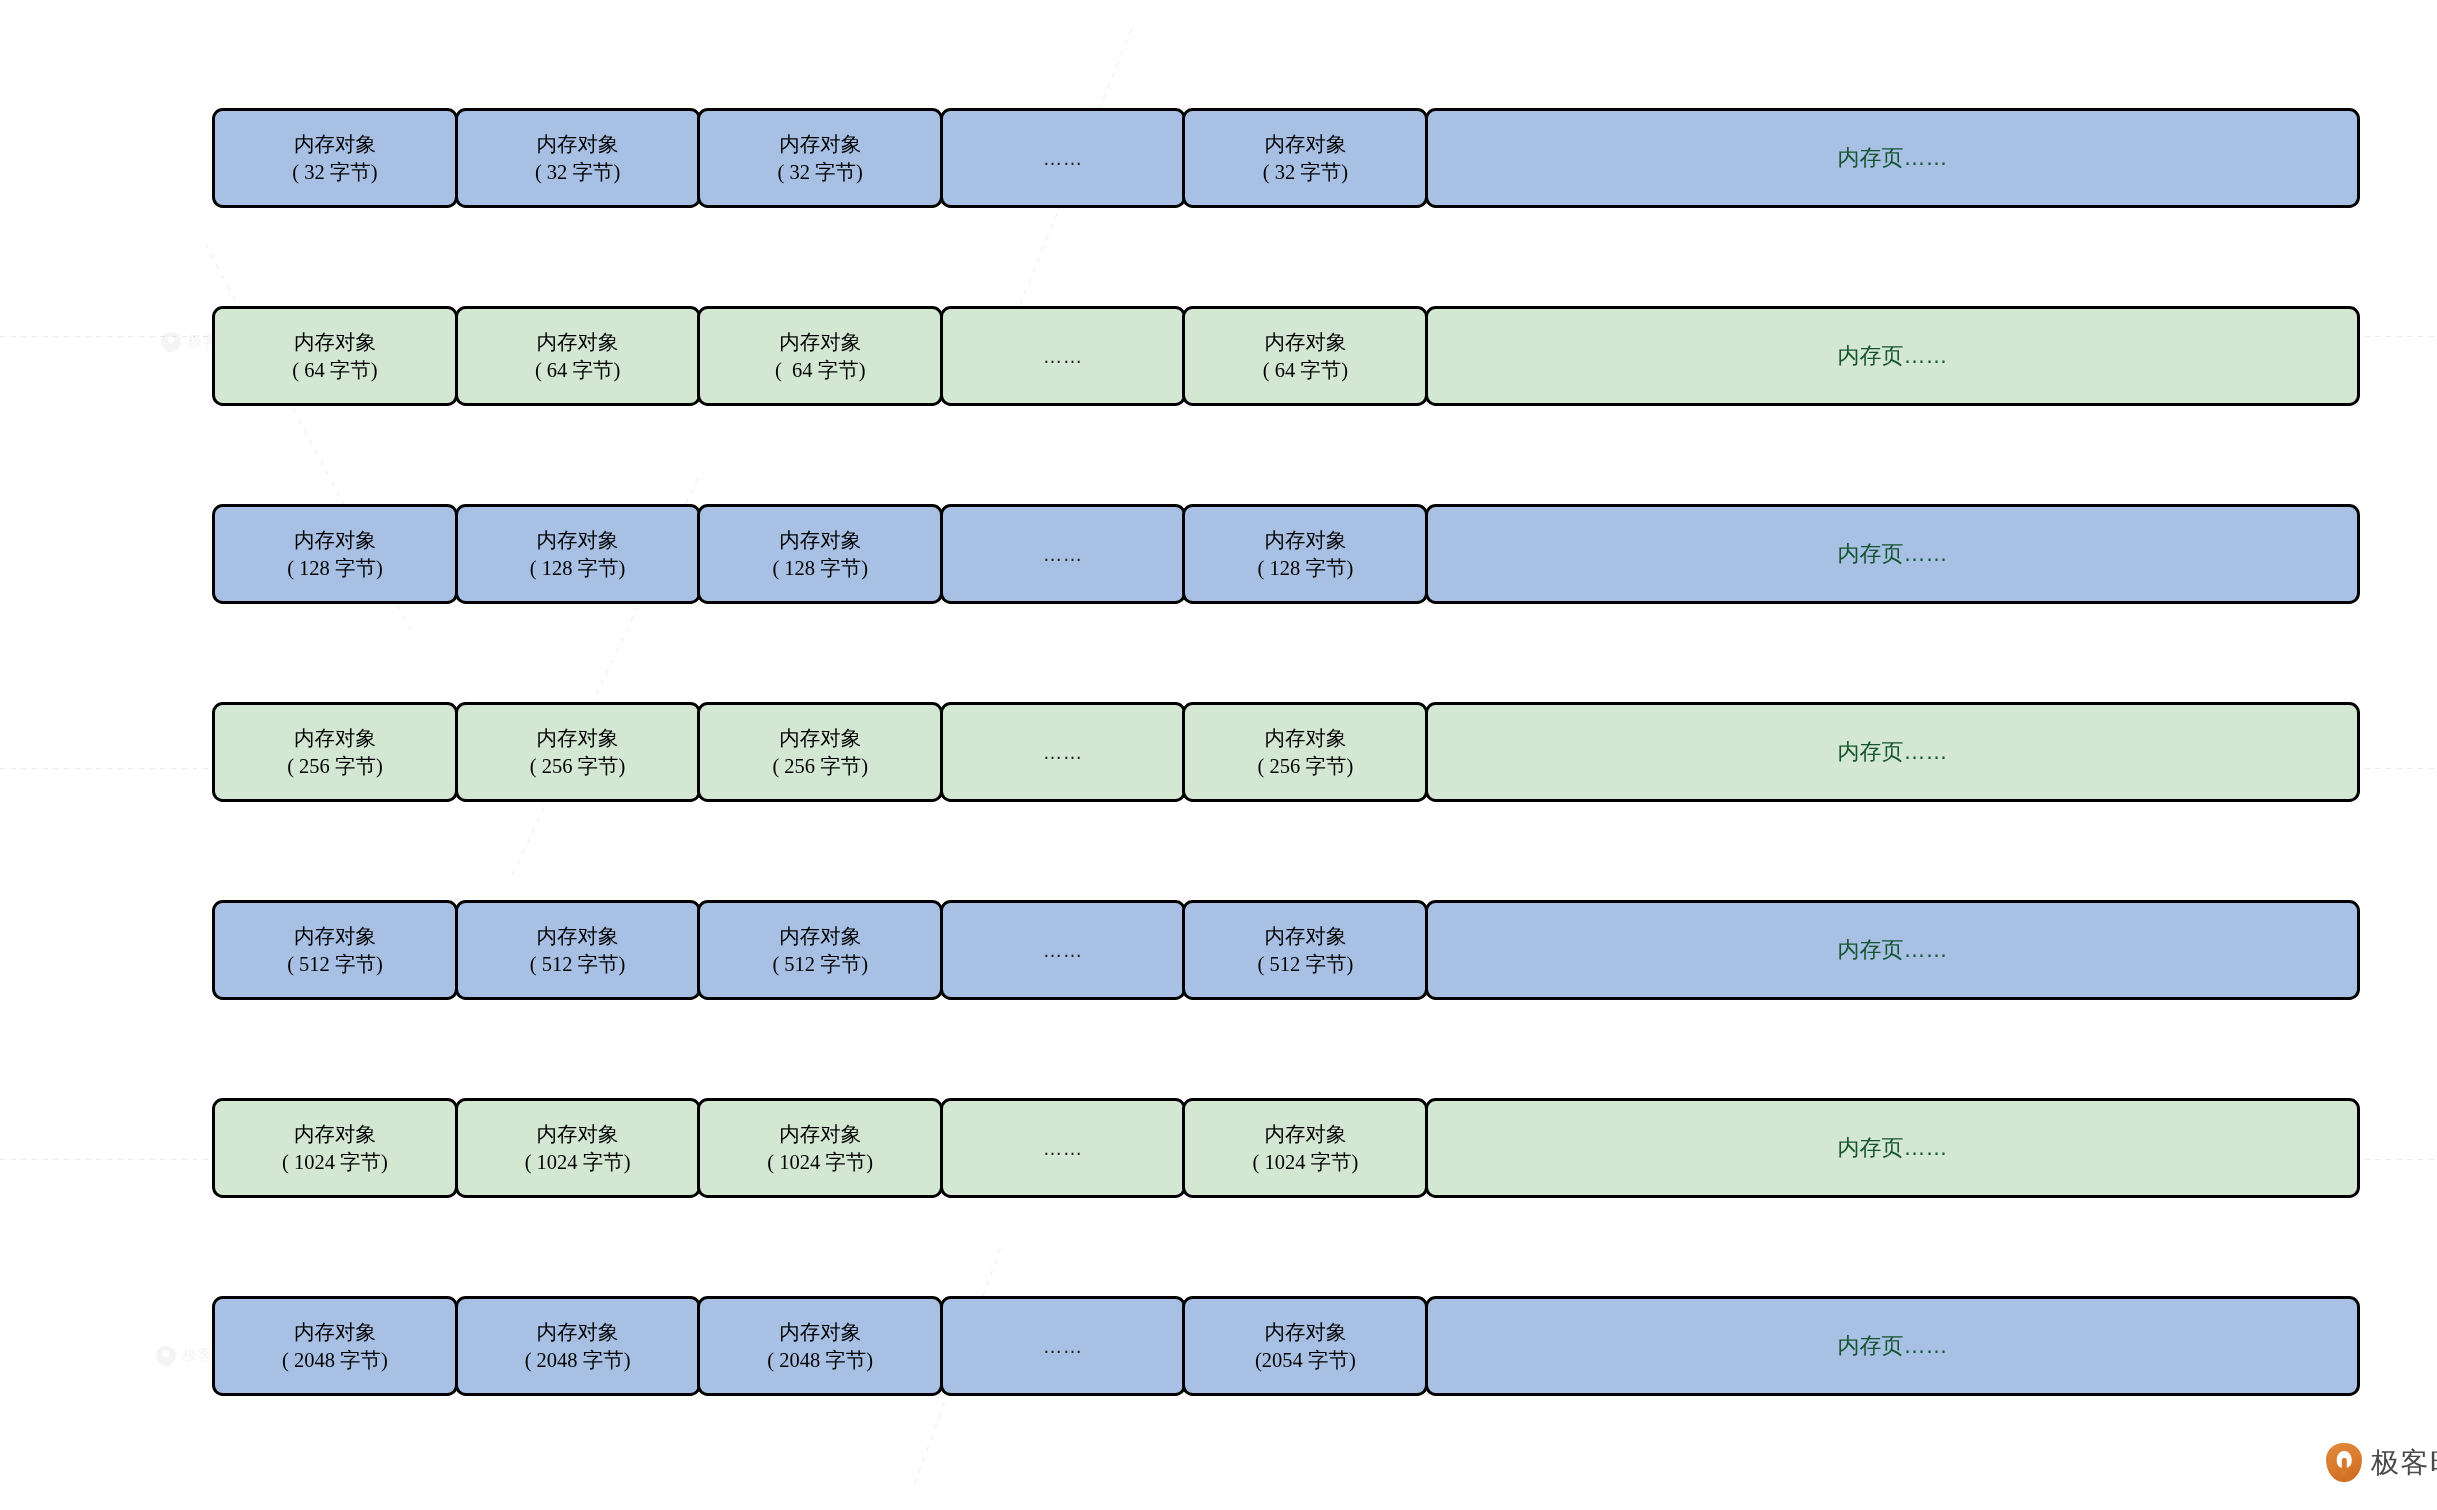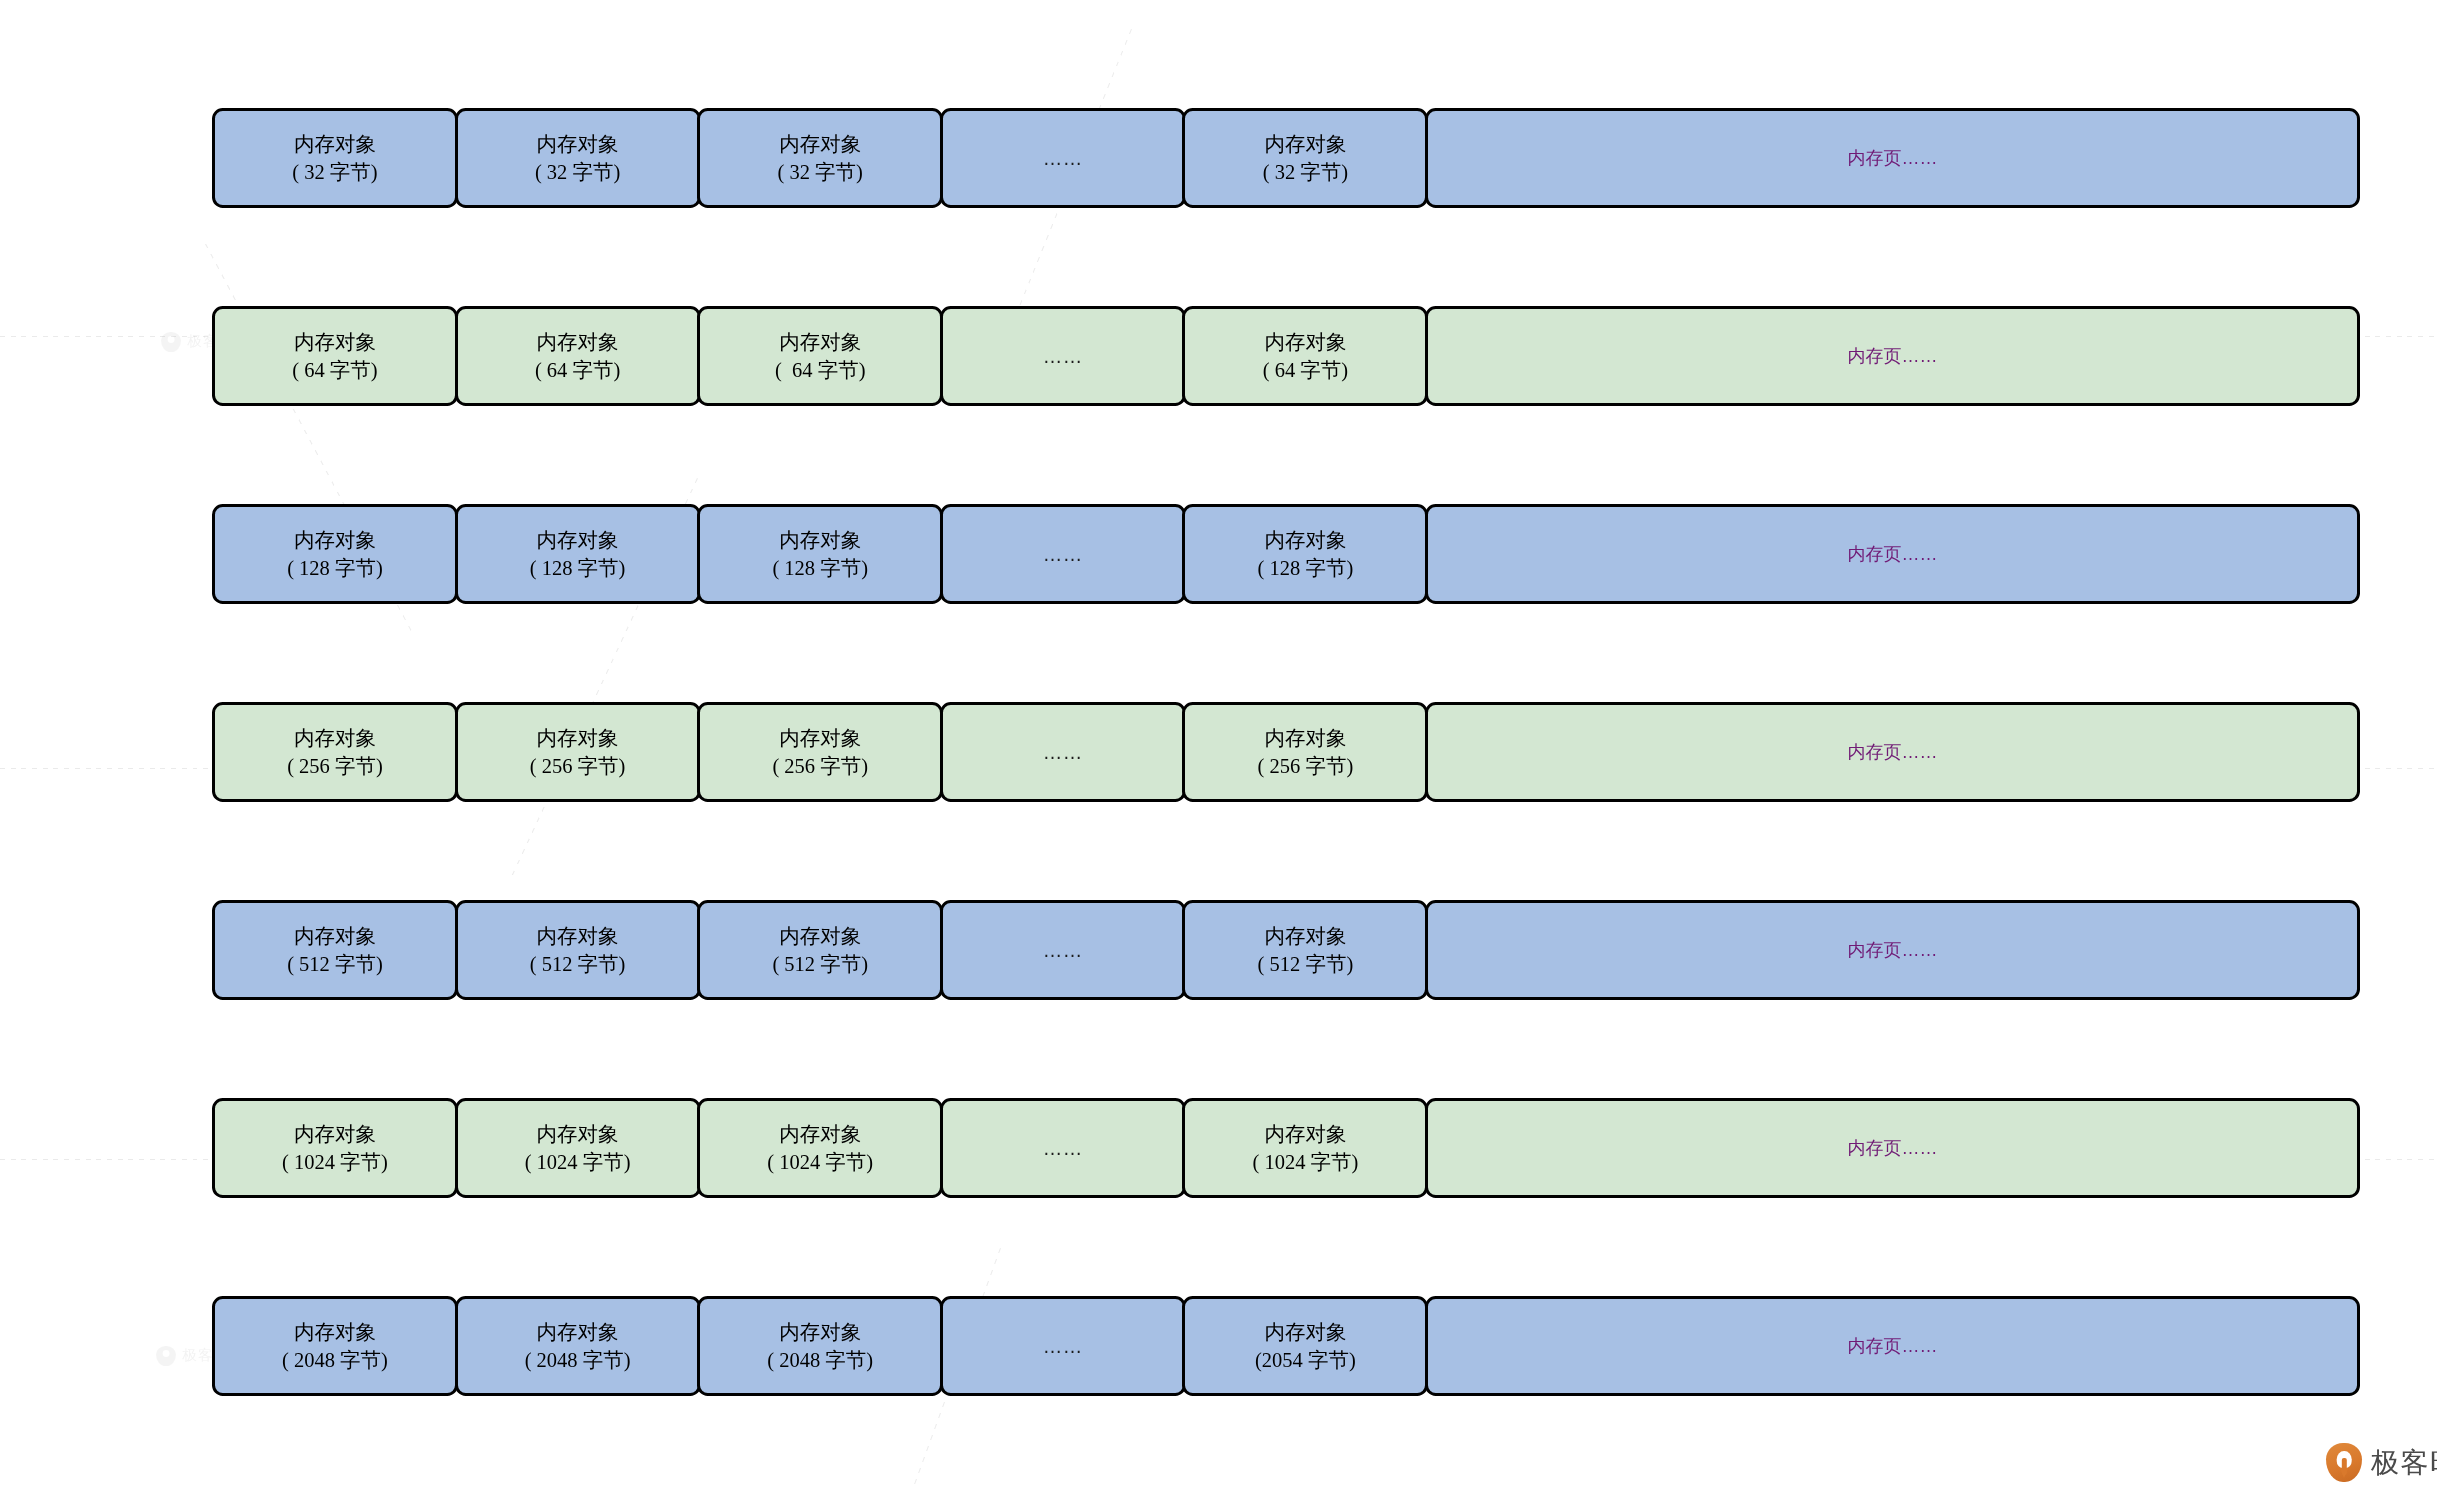--- a/index.html
+++ b/index.html
@@ -117,22 +117,22 @@
   }
   .cell-label .l2 { display: block; font-family: Liberation Serif, serif; }
 
   .dots-label {
     font-size: 19.5px;
     color: #1b1b1b;
     letter-spacing: 0.5px;
   }
 
   .page-label {
-    font-size: 18px;
-    color: #701a75;
+    font-size: 22px;
+    color: #14532d;
   }
 
   
   .brand {
     position: absolute;
     right: 27px;
     bottom: 29px;
     display: flex;
     align-items: center;
     gap: 8.8px;

